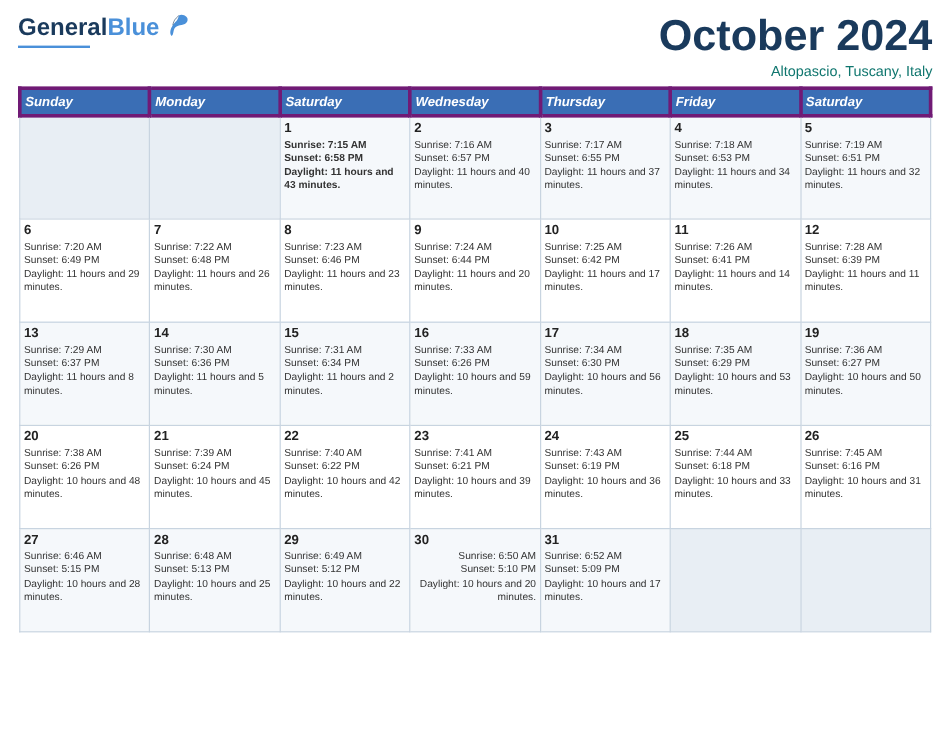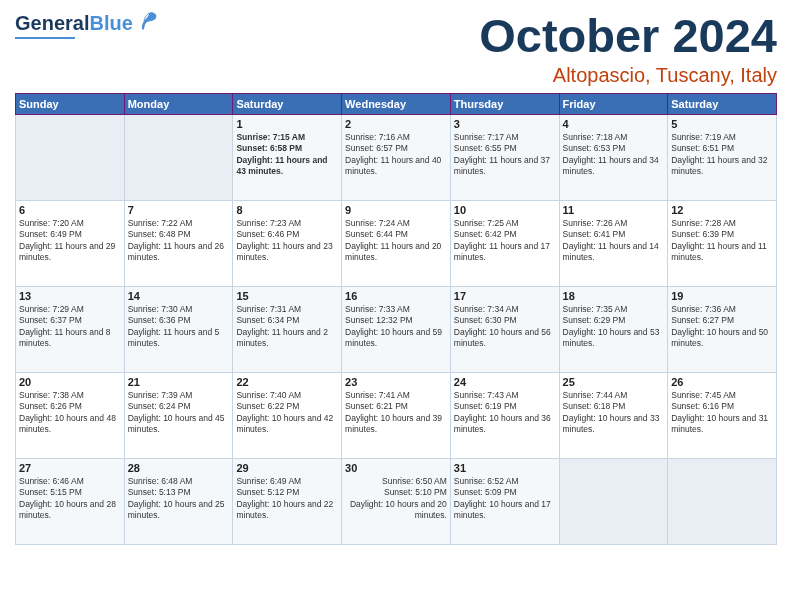--- a/index.html
+++ b/index.html
@@ -28,43 +28,44 @@
     }
     .logo-row {
       display: flex;
       align-items: center;
       gap: 2px;
     }
     .title-block {
       text-align: right;
     }
     .month-title {
-      font-size: 47px;
+      font-size: 36px;
       font-weight: bold;
       color: #1a3a5c;
       line-height: 1.1;
     }
     .subtitle {
-      font-size: 20px;
-      color: #c2410c;
+      font-size: 12px;
+      color: #0f766e;
       margin-top: 2px;
     }
     table {
       width: 100%;
       border-collapse: collapse;
       table-layout: fixed;
     }
     thead tr th {
       background: #3a6eb5;
       color: #fff;
       font-size: 11px;
       font-weight: bold;
       padding: 4px 3px;
       text-align: left;
-      border: 1px solid #701a75;
+      border: 3px solid #701a75;
+      font-style: italic;
     }
     tbody tr td {
       border: 1px solid #c8d4e0;
       vertical-align: top;
       padding: 3px 3px 3px 3px;
       font-size: 9px;
       color: #222;
       height: 86px;
       background: #fff;
     }
@@ -221,21 +222,21 @@
           </td>
           <td>
             <span class="day-num">15</span>
             <div class="day-info" style="white-space: pre-line;">Sunrise: 7:31 AM
 Sunset: 6:34 PM
 Daylight: 11 hours and 2 minutes.</div>
           </td>
           <td>
             <span class="day-num">16</span>
             <div class="day-info" style="white-space: pre-line;">Sunrise: 7:33 AM
-Sunset: 12:32 PM
+Sunset: 6:26 PM
 Daylight: 10 hours and 59 minutes.</div>
           </td>
           <td>
             <span class="day-num">17</span>
             <div class="day-info" style="white-space: pre-line;">Sunrise: 7:34 AM
 Sunset: 6:30 PM
 Daylight: 10 hours and 56 minutes.</div>
           </td>
           <td>
             <span class="day-num">18</span>

